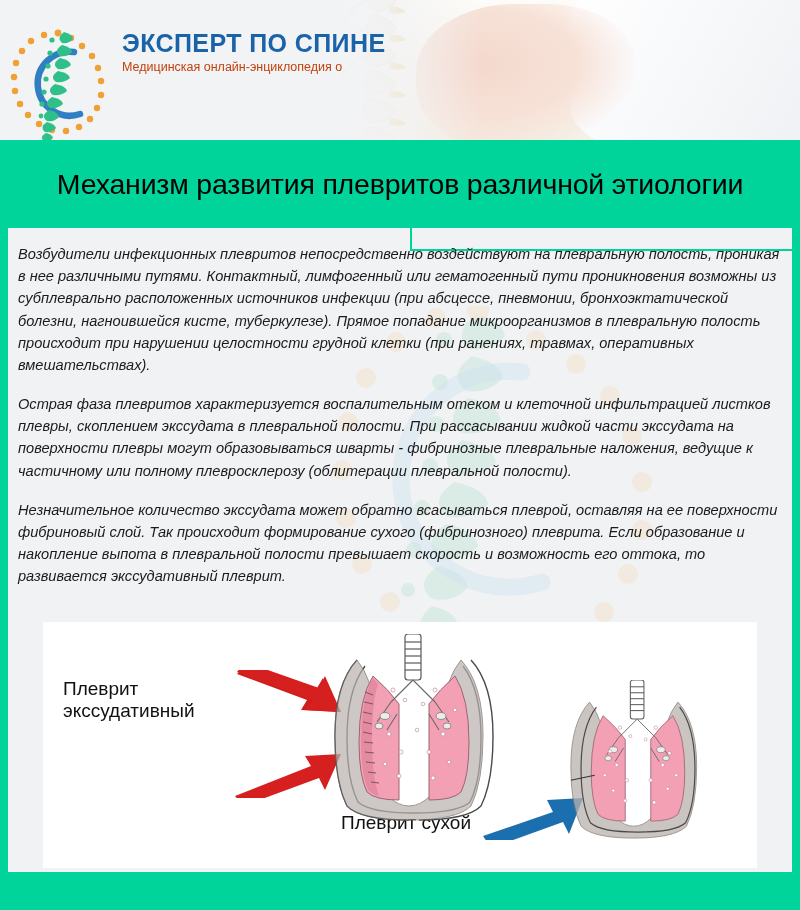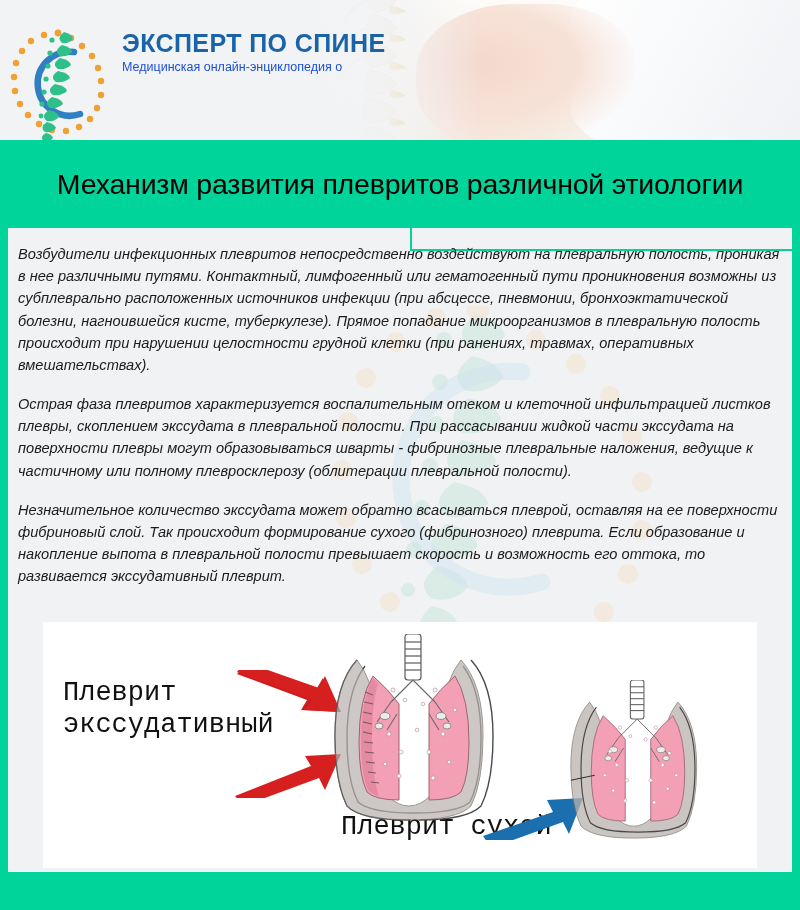--- a/index.html
+++ b/index.html
@@ -46,21 +46,21 @@
     position:absolute;left:8px;top:26px;width:360px;height:120px;
     display:flex;align-items:flex-start;gap:14px;
   }
   .logo-mark{width:100px;height:118px;flex:0 0 auto;}
   .logo-text{padding-top:4px;}
   .logo-title{
     color:#1a63a8;font-weight:bold;font-size:25px;letter-spacing:.4px;
     line-height:1.05;white-space:nowrap;
   }
   .logo-sub{
-    color:#1d4ed8;font-size:12.5px;line-height:1.35;white-space:nowrap;
+    color:#c2410c;font-size:12.5px;line-height:1.35;white-space:nowrap;
     margin-top:3px;
   }
 
   
   .titlebar{
     position:absolute;left:0;top:140px;width:800px;height:88px;
     background:#00d49b;
     display:flex;align-items:center;justify-content:center;
   }
   .titlebar h1{
@@ -97,22 +97,22 @@
     z-index:2;
   }
   .para.p1{text-indent:0;}
 
   
   .figure{
     position:absolute;left:35px;top:394px;width:714px;height:246px;
     background:#ffffff;
   }
   .fig-label{
-    position:absolute;font-family:Liberation Mono, monospace;
-    color:#111;font-size:27px;line-height:1.18;white-space:pre-line;
+    position:absolute;font-family:Liberation Sans, sans-serif;
+    color:#111;font-size:19px;line-height:1.18;white-space:pre-line;
   }
   .lbl-exud{left:20px;top:56px;}
   .lbl-dry{left:298px;top:190px;}
 
   
   .bottom-strip{
     position:absolute;left:0;top:872px;width:800px;height:38px;background:#00d49b;
   }
 </style>
 </head>

